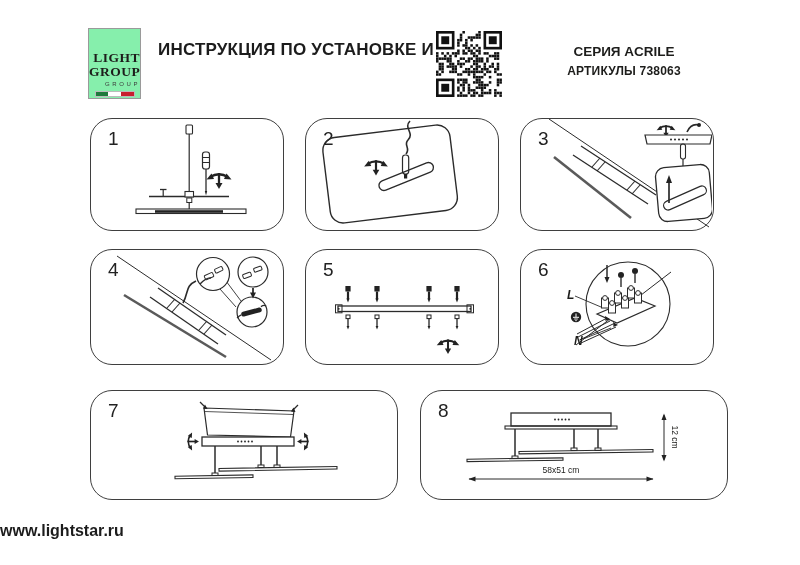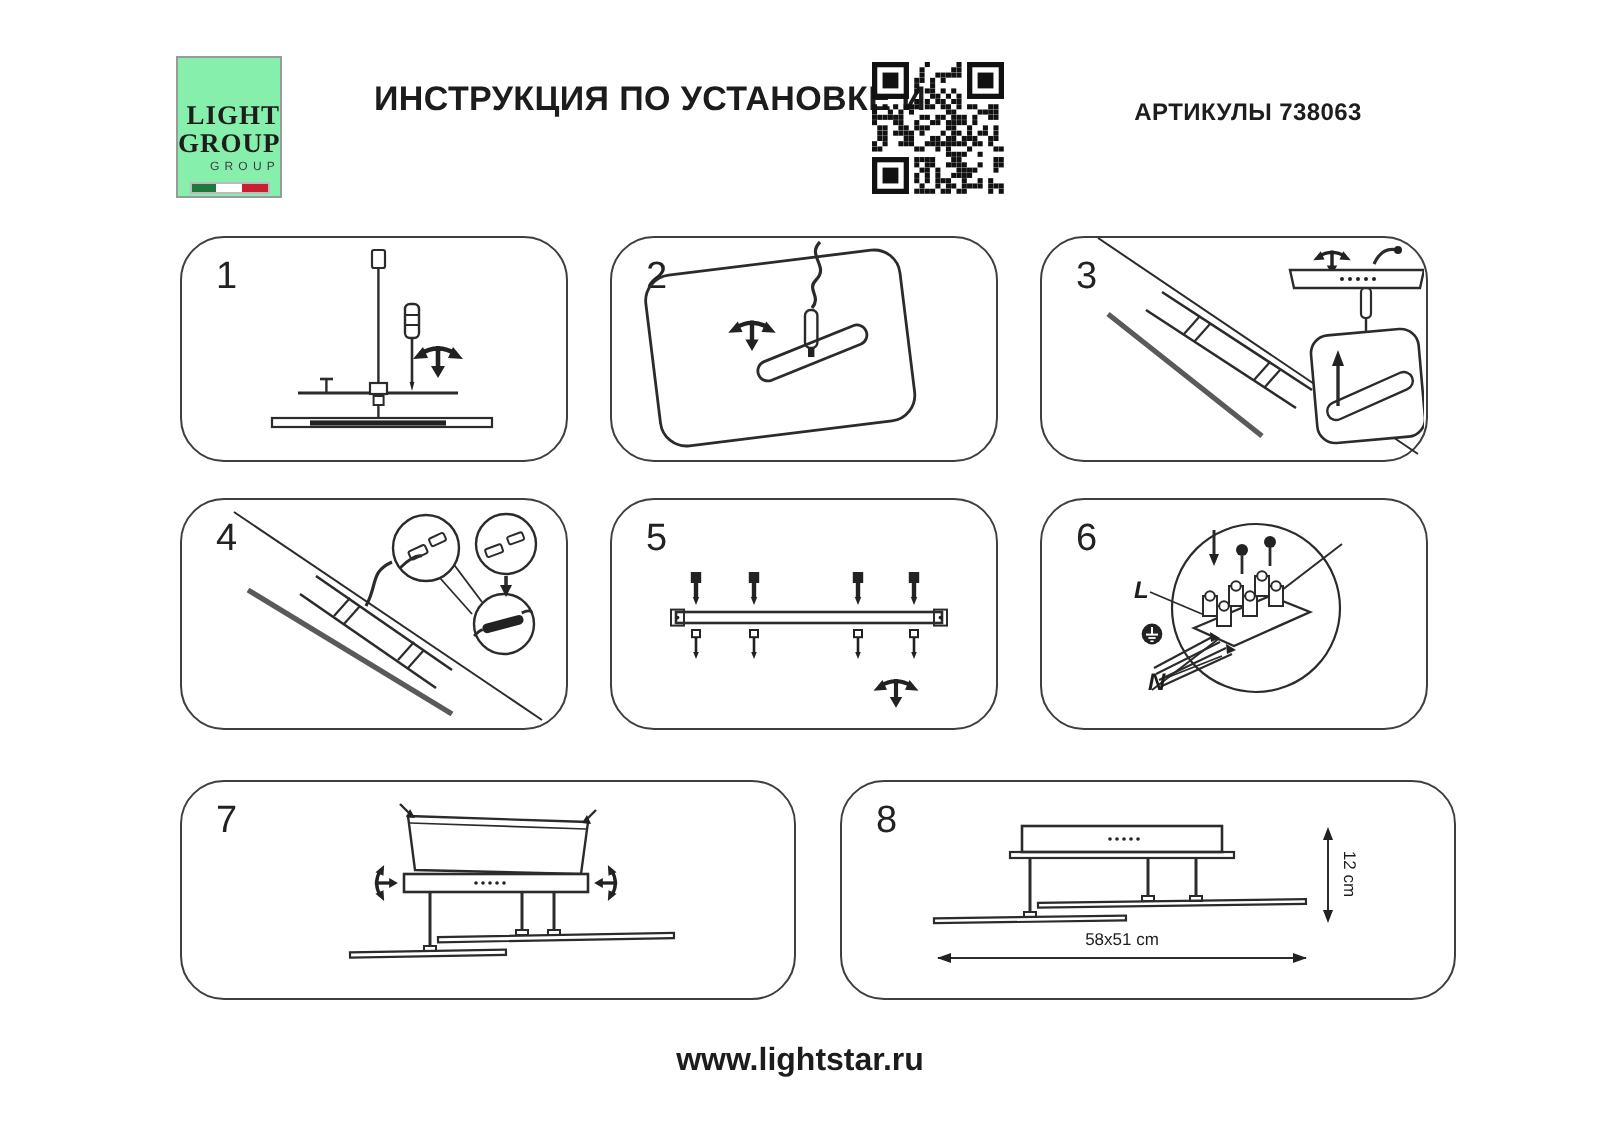--- a/index.html
+++ b/index.html
@@ -8,38 +8,38 @@
   
   .logo{position:absolute;left:88px;top:28px;width:53px;height:71px;border:1px solid #9a9a9a;
         background:#86efac;text-align:right;box-sizing:border-box;padding-top:22px;}
   .logo .l1,.logo .l2{font-family:"Liberation Serif",serif;font-weight:700;font-size:13.5px;
         line-height:14px;letter-spacing:.5px;color:#1d1d1b;}
   .logo .l3{font-size:6px;letter-spacing:2.6px;color:#3c3c3c;margin-top:2px;padding-left:2px;}
   .flag{margin:4px auto 0;width:38px;height:4px;display:flex;border:.5px solid #bbb;}
   .flag span{flex:1;height:100%;}
   .fg{background:#1e7a3c;} .fw{background:#fff;} .fr{background:#c8202f;}
   .title{position:absolute;left:150px;top:38px;width:292px;text-align:center;
-         font-weight:700;font-size:17px;line-height:24px;letter-spacing:.2px;color:#1c1c1c;margin-left:29px;}
+         font-weight:700;font-size:17px;line-height:24px;letter-spacing:.2px;color:#1c1c1c;}
   .qr{position:absolute;left:436px;top:31px;}
   .meta{position:absolute;left:538px;top:44px;width:172px;text-align:center;}
   .series{font-weight:700;font-size:13.5px;}
   .articles{font-weight:700;font-size:12px;margin-top:5px;letter-spacing:.2px;}
   
   .panel{position:absolute;border:1.5px solid #3f3f3f;border-radius:22px;background:#fff;box-sizing:border-box;}
   .p1{left:90px;top:118px;width:194px;height:113px;}
   .p2{left:305px;top:118px;width:194px;height:113px;}
   .p3{left:520px;top:118px;width:194px;height:113px;}
   .p4{left:90px;top:249px;width:194px;height:116px;}
   .p5{left:305px;top:249px;width:194px;height:116px;}
   .p6{left:520px;top:249px;width:194px;height:116px;}
   .p7{left:90px;top:390px;width:308px;height:110px;}
   .p8{left:420px;top:390px;width:308px;height:110px;}
   .num{position:absolute;left:17px;top:9px;font-size:19px;color:#222;}
   .art{position:absolute;left:0;top:0;}
-  .footer{position:absolute;left:0;top:522px;width:800px;text-align:center;
+  .footer{position:absolute;left:0;top:522px;width:800px;
           font-weight:700;font-size:16px;color:#1c1c1c;}
   svg .ln{stroke:#2b2b2b;fill:none;}
   svg text{font-family:"Liberation Sans",sans-serif;}
 </style>
 </head>
 <body>
 
 <div class="sheet">
 
   <svg width="0" height="0" style="position:absolute">
@@ -300,20 +300,21 @@
       <rect x="5.28" y="5.28" width="7.92" height="7.92" fill="#111"></rect>
       <rect x="47.52" y="0" width="18.48" height="18.48" fill="#111"></rect>
       <rect x="50.160000000000004" y="2.64" width="13.200000000000001" height="13.200000000000001" fill="#fff"></rect>
       <rect x="52.800000000000004" y="5.28" width="7.92" height="7.92" fill="#111"></rect>
       <rect x="0" y="47.52" width="18.48" height="18.48" fill="#111"></rect>
       <rect x="2.64" y="50.160000000000004" width="13.200000000000001" height="13.200000000000001" fill="#fff"></rect>
       <rect x="5.28" y="52.800000000000004" width="7.92" height="7.92" fill="#111"></rect>
     </svg>
 
   <div class="meta">
+    <div class="series">СЕРИЯ ACRILE</div>
     <div class="articles">АРТИКУЛЫ 738063</div>
   </div>
 
   <section class="panel p1">
     <span class="num">1</span>
     <svg class="art" width="191" height="110" viewBox="0 0 191 110">
       <rect class="ln" x="95" y="6" width="6.5" height="9" rx="1" stroke-width="1.1"></rect>
       <line class="ln" x1="98.2" y1="15" x2="98.2" y2="73" stroke-width="1.2"></line>
       <line class="ln" x1="58" y1="77.5" x2="138" y2="77.5" stroke-width="1.6"></line>
       <rect x="94" y="72.5" width="8.5" height="5.5" fill="#fff" stroke="#2b2b2b" stroke-width="1.1"></rect>

